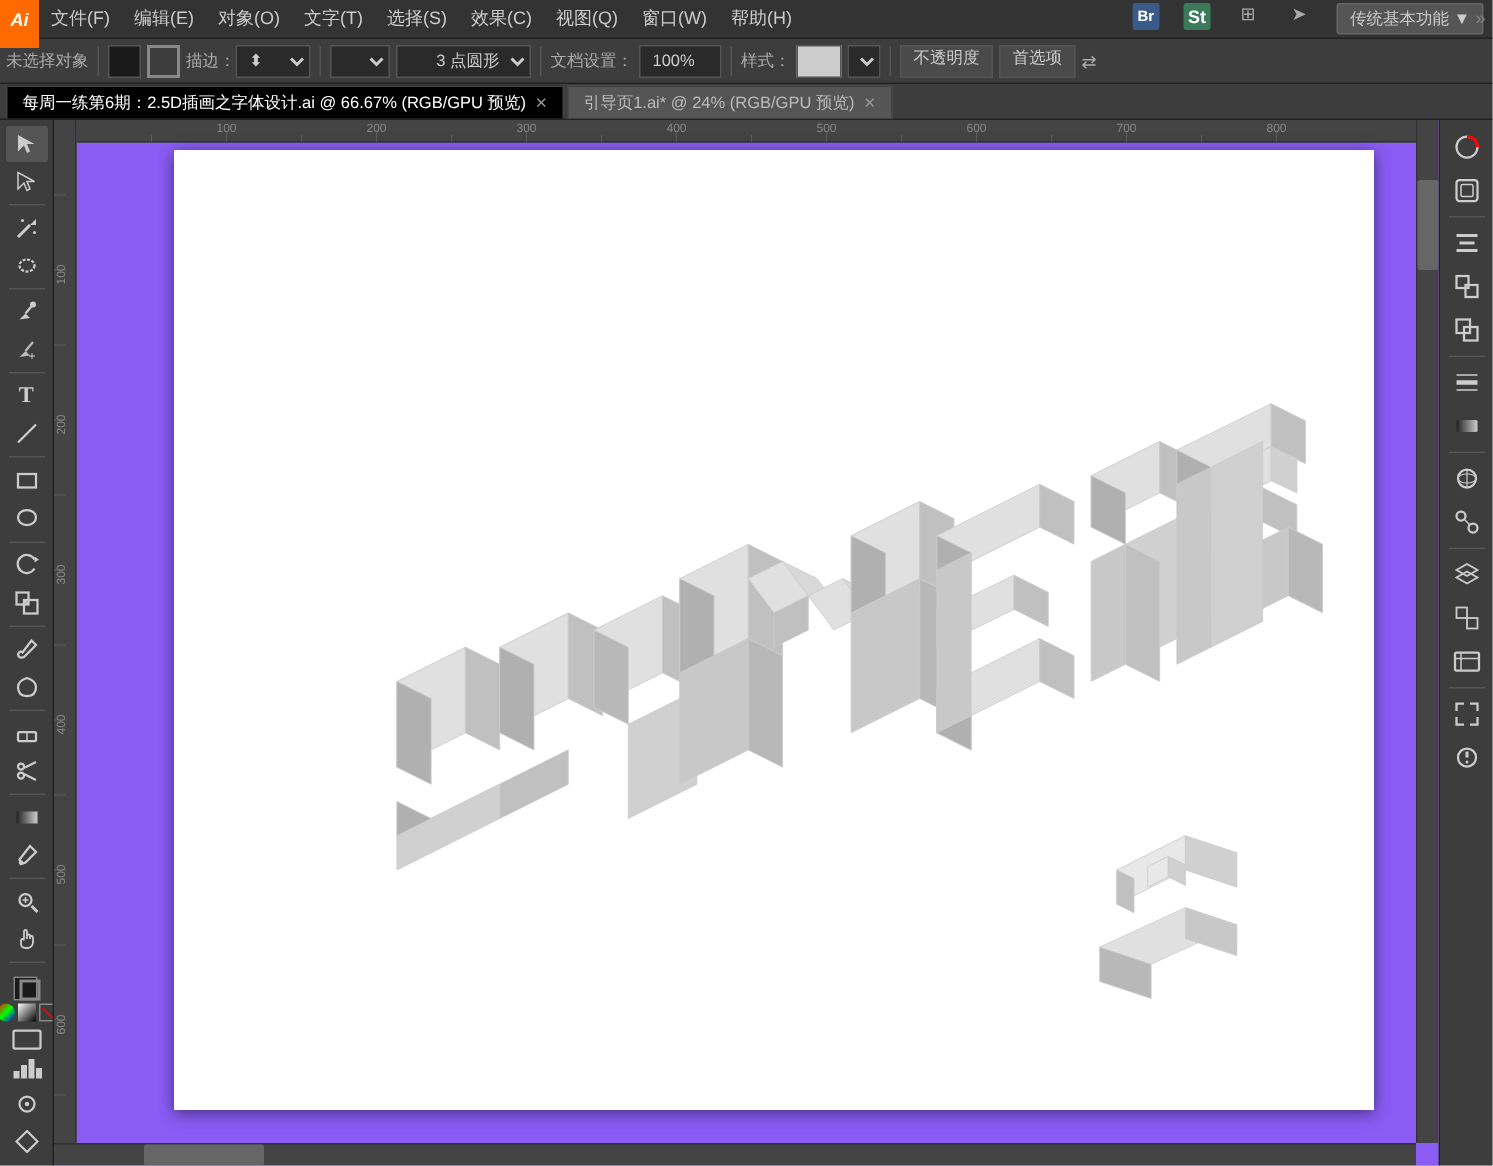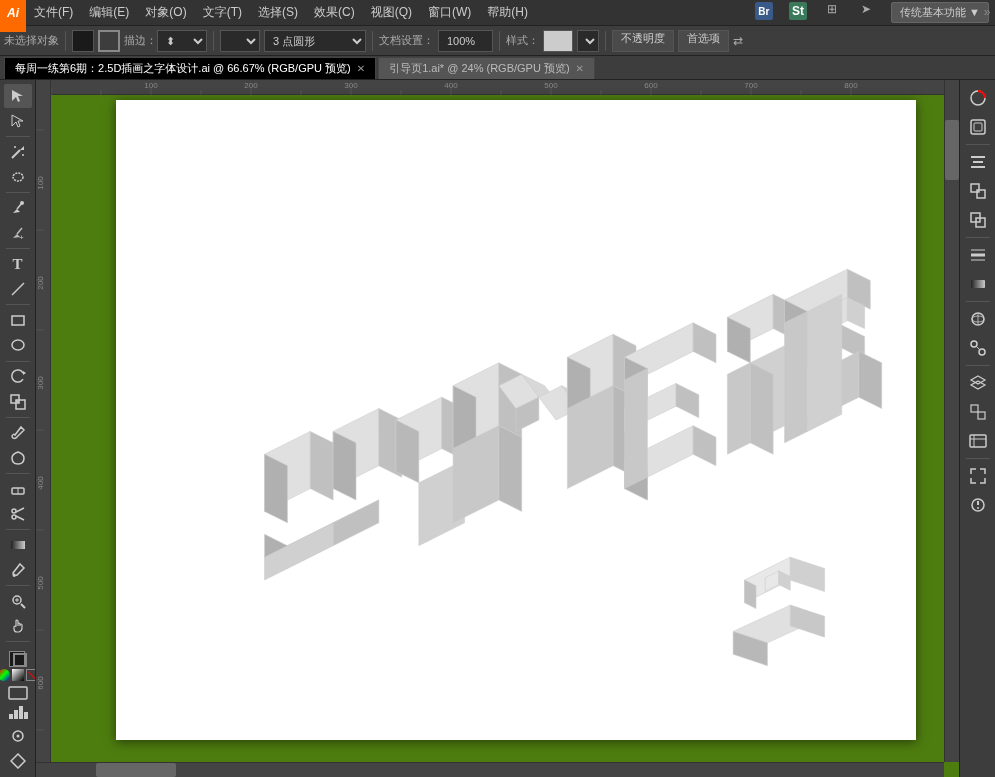--- a/index.html
+++ b/index.html
@@ -201,21 +201,21 @@
     .tool-sep {
       width: 24px;
       height: 1px;
       background: #555;
       margin: 2px 0;
     }
 
     
     #canvas-area {
       flex: 1;
-      background: #4d7c0f;
+      background: #8b5cf6;
       position: relative;
       overflow: hidden;
     }
     #scroll-v {
       position: absolute;
       right: 0;
       top: 0;
       width: 15px;
       height: calc(100% - 15px);
       background: #444;
@@ -353,21 +353,21 @@
   <div style="position:relative;display:inline-flex;align-items:center;">
     <span class="toolbar-label">描边：</span>
     <select class="toolbar-select" style="width:50px;">
       <option>⬍</option>
     </select>
   </div>
   <div class="toolbar-sep"></div>
   <select class="toolbar-select" style="width:40px;">
     <option></option>
   </select>
-  <select class="toolbar-select" style="width:102px;"><option>3 点圆形</option></select>
+  <select class="toolbar-select" style="width:90px;text-align:right;"><option>3 点圆形</option></select>
   <div class="toolbar-sep"></div>
   <span class="toolbar-label">文档设置：</span>
   <input class="toolbar-input" type="text" style="width: 55px;" value="100%">
   <div class="toolbar-sep"></div>
   <span class="toolbar-label">样式：</span>
   <div class="toolbar-color" style="background:#ccc;width:30px;"></div>
   <select class="toolbar-select" style="width:22px;"></select>
   <div class="toolbar-sep"></div>
   <div class="toolbar-btn">不透明度</div>
   <div class="toolbar-btn">首选项</div>

